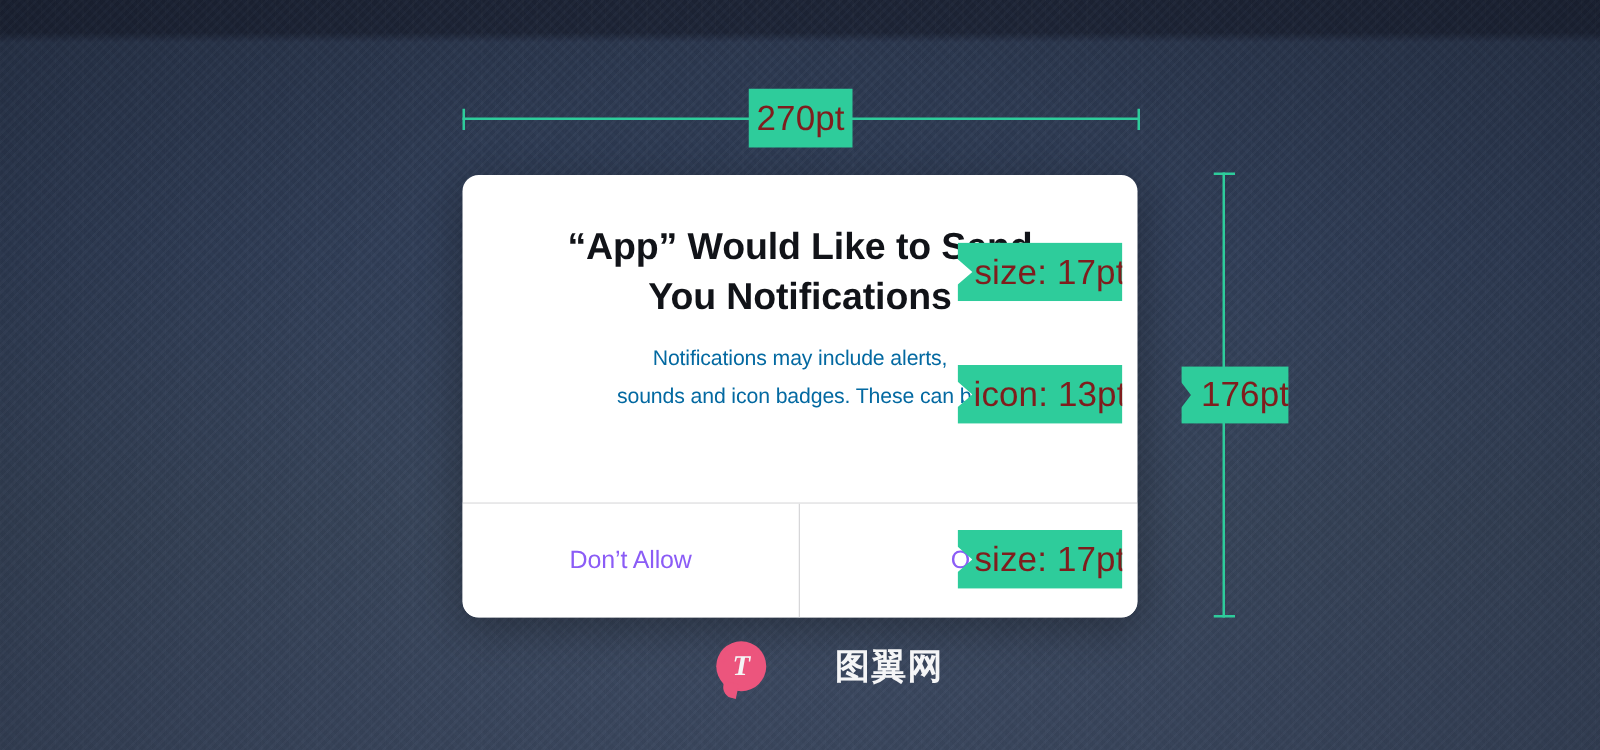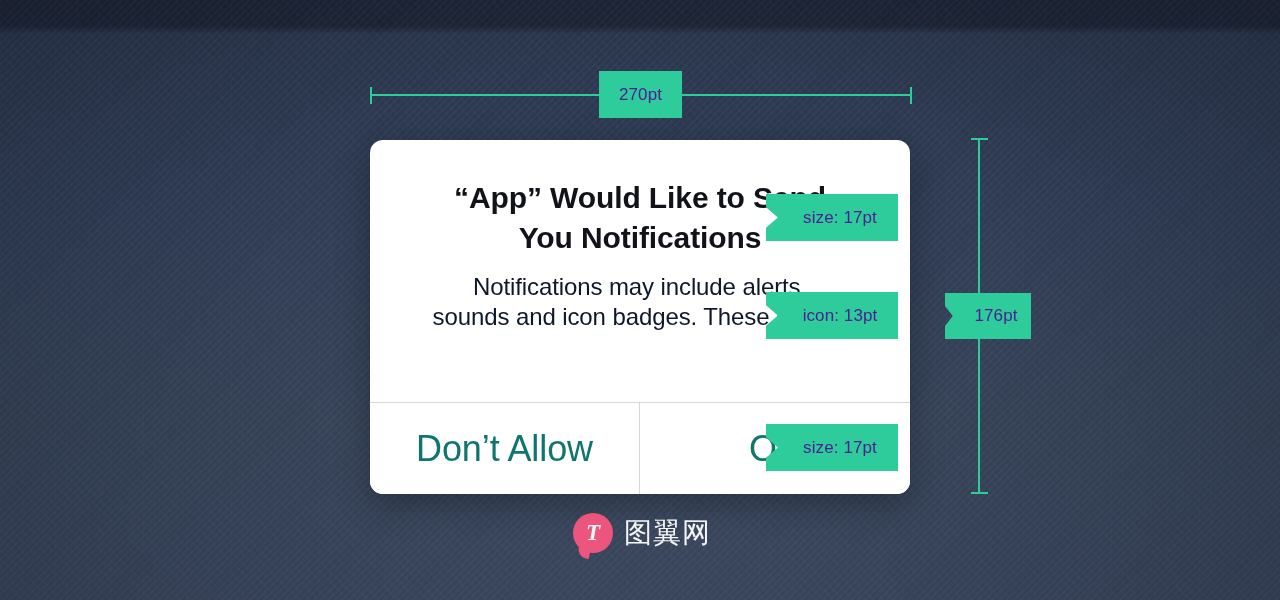--- a/index.html
+++ b/index.html
@@ -92,44 +92,44 @@
   .dialog-title {
     font-size: 30px;
     font-weight: bold;
     line-height: 40px;
     color: #111318;
     letter-spacing: -0.1px;
   }
 
   .dialog-message {
     margin-top: 14px;
-    font-size: 24px;
+    font-size: 17px;
     font-weight: normal;
     line-height: 30px;
-    color: #0f172a;
+    color: #0369a1;
     letter-spacing: -0.1px;
   }
 
   .dialog-actions {
     position: absolute;
     left: 0;
     right: 0;
     bottom: 0;
     height: 92px;
     display: flex;
     border-top: 1px solid #d7d7d9;
   }
 
   .dialog-btn {
     flex: 1 1 50%;
     display: flex;
     align-items: center;
     justify-content: center;
-    font-size: 36px;
-    color: #0f766e;
+    font-size: 20px;
+    color: #8b5cf6;
     cursor: pointer;
     user-select: none;
     background: #ffffff;
     letter-spacing: -0.1px;
   }
 
   .dialog-btn.secondary { border-right: 1px solid #d7d7d9; }
 
   
   .accent-line { position: absolute; background: #2ecc9b; z-index: 8; }
@@ -138,25 +138,25 @@
   .dim-h-cap-left  { left: 370px; top: 87px; width: 2px; height: 17px; }
   .dim-h-cap-right { left: 910px; top: 87px; width: 2px; height: 17px; }
 
   .dim-v-line { left: 978px; top: 138px; width: 2px; height: 356px; }
   .dim-v-cap-top    { left: 971px; top: 138px; width: 17px; height: 2px; }
   .dim-v-cap-bottom { left: 971px; top: 492px; width: 17px; height: 2px; }
 
   .badge {
     position: absolute;
     background: #2ecc9b;
-    color: #4c1d95;
+    color: #7f1d1d;
     display: flex;
     align-items: center;
     justify-content: center;
-    font-size: 17px;
+    font-size: 28px;
     letter-spacing: 0.1px;
     z-index: 10;
     white-space: nowrap;
   }
 
   
   .badge.notched {
     clip-path: polygon(
       0% 0%, 100% 0%, 100% 100%, 0% 100%,
       0% 72%, 9% 50%, 0% 28%);
@@ -206,22 +206,23 @@
     width: 12px;
     height: 12px;
     background: #f6567f;
     border-radius: 0 0 0 9px;
     transform: rotate(12deg);
   }
 
   .watermark-text {
     color: #ffffff;
     font-size: 28px;
-    font-weight: normal;
+    font-weight: bold;
     letter-spacing: 1px;
+    margin-left: 44px;
   }
 </style>
 </head>
 <body>
 
 <div class="stage">
 
   <div class="accent-line dim-h-line"></div>
   <div class="accent-line dim-h-cap-left"></div>
   <div class="accent-line dim-h-cap-right"></div>

